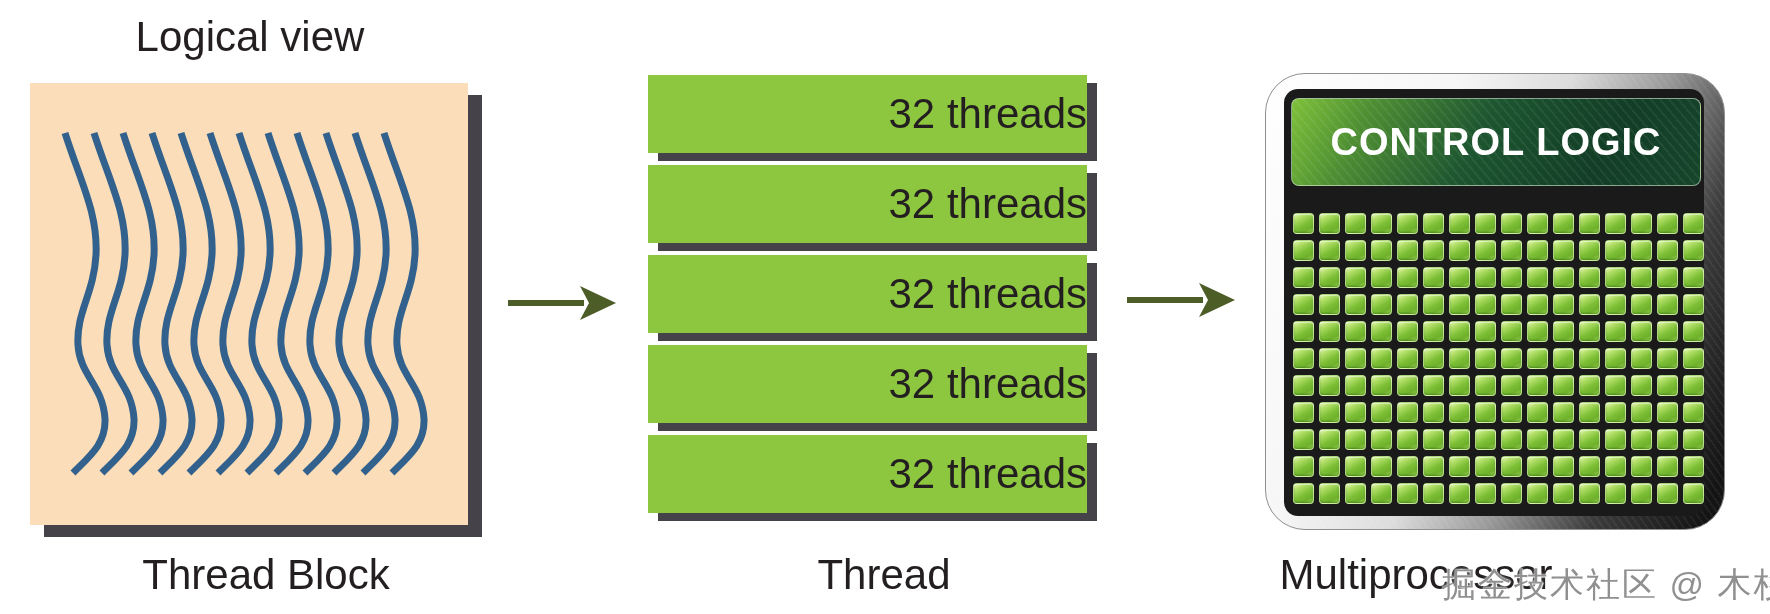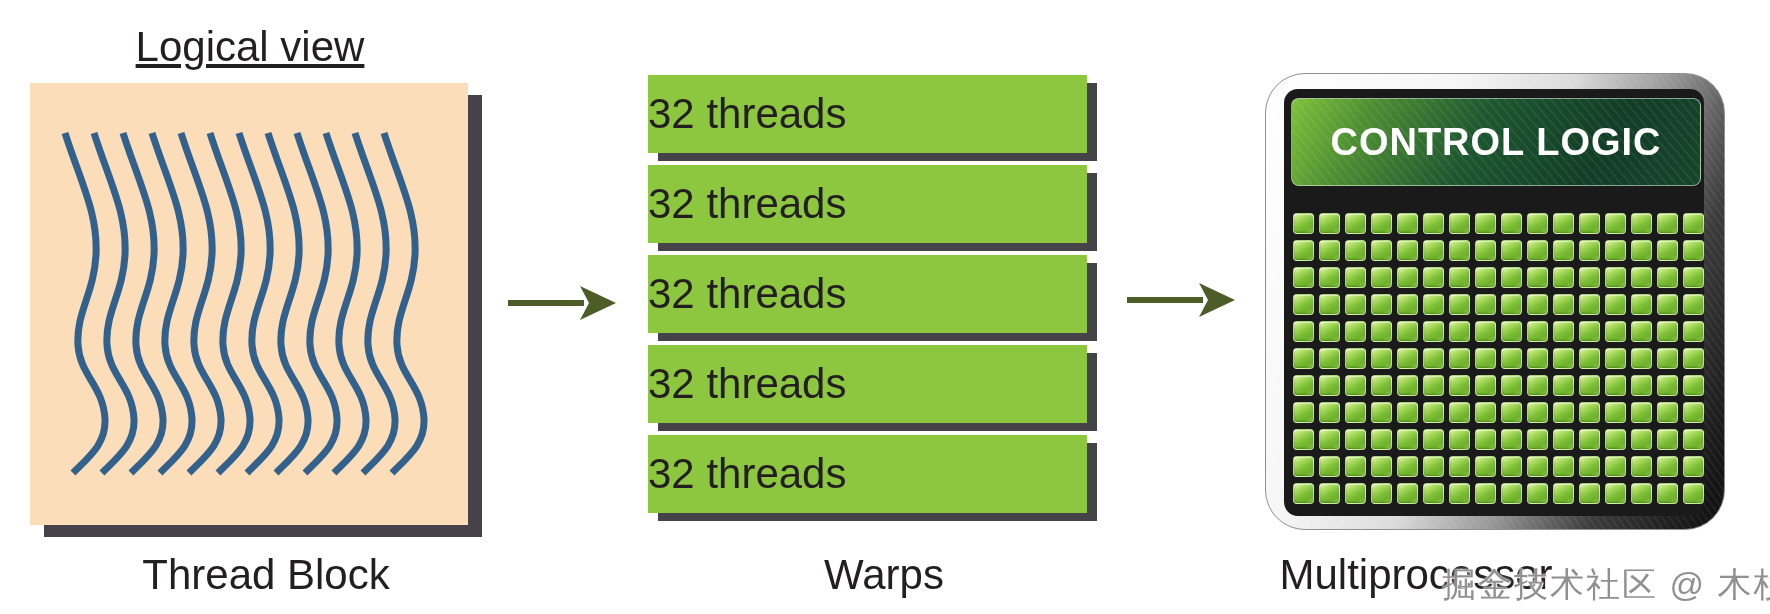--- a/index.html
+++ b/index.html
@@ -4,21 +4,21 @@
 <style>
   html,body{margin:0;padding:0;background:#fff;}
   .canvas{
     position:relative;width:1770px;height:614px;background:#fff;overflow:hidden;
     font-family:"Liberation Sans", sans-serif;color:var(--title-text,#231f20);
   }
   .col-title,.col-caption{
     position:absolute;transform:translateX(-50%);white-space:nowrap;
     font-size:42px;line-height:1.1;color:var(--title-text,#231f20);
   }
-  .col-title{top:24px;text-decoration:underline;}
+  .col-title{top:14px;}
   .col-caption{top:552px;margin-left:16px;}
 
   
   .thread-block-box{
     position:absolute;left:30px;top:83px;width:438px;height:442px;
     background:var(--thread-block-fill,#fbdeb9);
     box-shadow:14px 12px 0 0 var(--shadow-gray,#454349);
   }
   .thread-lines{position:absolute;left:0;top:0;width:100%;height:100%;}
   .thread-lines path{fill:none;stroke:var(--thread-line-blue,#31618c);stroke-width:7px;}
@@ -31,21 +31,21 @@
   .arrow-2{left:1125px;top:277px;}
 
   
   .warps-stack{
     position:absolute;left:648px;top:75px;width:439px;
     display:flex;flex-direction:column;gap:12px;
   }
   .warp{
     height:78px;background:var(--warp-green,#8dc63f);
     box-shadow:10px 8px 0 0 var(--shadow-gray,#454349);
-    display:flex;align-items:center;justify-content:flex-start;
+    display:flex;align-items:center;justify-content:flex-end;
     font-size:42px;color:var(--title-text,#231f20);
   }
 
   
   .chip{
     position:absolute;left:1265px;top:73px;width:460px;height:457px;
     border-radius:40px;border:1px solid #8f8f8f;box-sizing:border-box;
     background-image:
       repeating-linear-gradient(55deg, rgba(255,255,255,0.05) 0 2px, rgba(0,0,0,0) 2px 6px),
       linear-gradient(112deg,#ffffff 0%,#f6f6f6 30%,#dcdcdc 48%,#9a9a9a 63%,#3c3c3c 79%,#141414 96%);
@@ -316,18 +316,18 @@
           <div class="core-cell"></div>
           <div class="core-cell"></div>
           <div class="core-cell"></div>
           <div class="core-cell"></div>
           <div class="core-cell"></div>
         </div>
     </div>
   </div>
 
   <div class="col-caption" style="left:250px">Thread Block</div>
-  <div class="col-caption" style="left:868px">Warps</div>
+  <div class="col-caption" style="left:868px">Thread</div>
   <div class="col-caption" style="left:1400px">Multiprocessor</div>
 
   <div class="watermark">掘金技术社区 @ 木杉苑</div>
 
 </div>
 
 </body></html>

